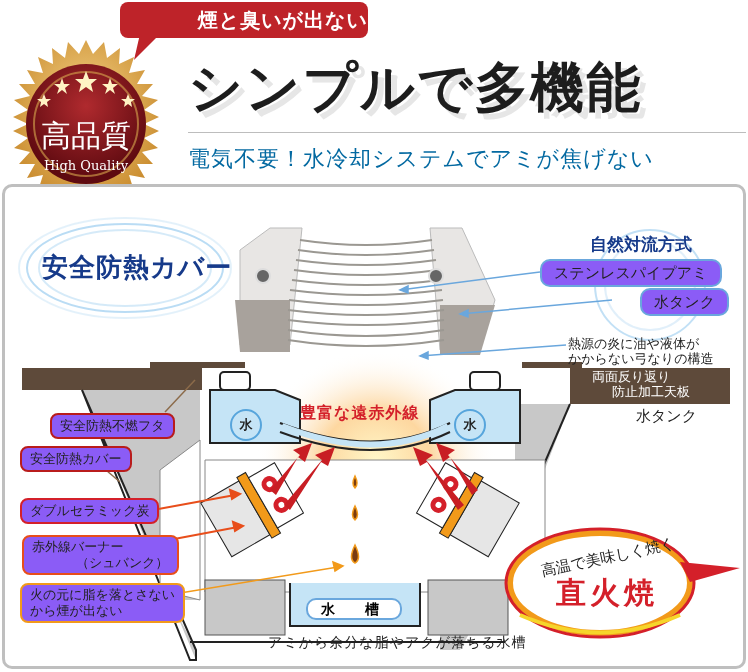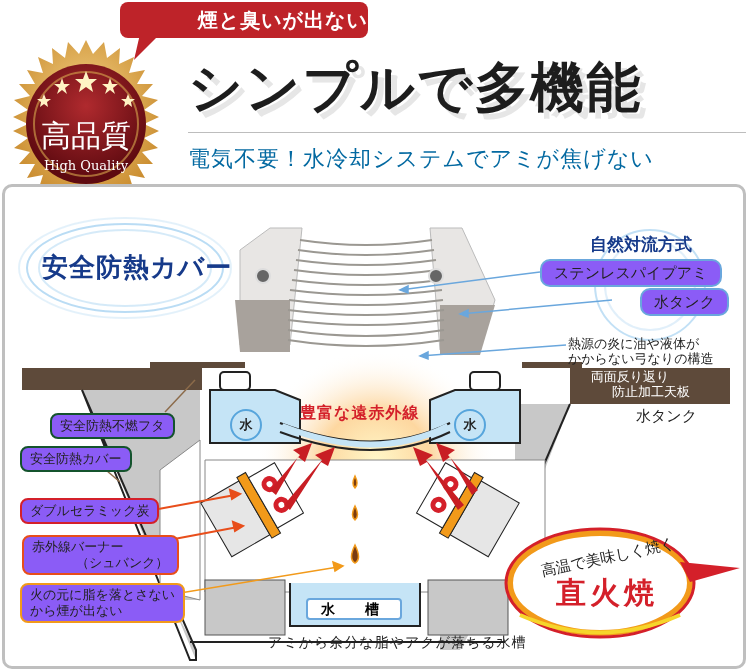--- a/index.html
+++ b/index.html
@@ -7,32 +7,32 @@
   .root{position:relative;width:748px;height:672px}
   .abs{position:absolute}
   .callout{position:absolute;left:120px;top:2px;width:248px;height:36px;background:#be2329;border-radius:8px;color:#fff;font-weight:bold;font-size:20px;line-height:36px;text-align:right;letter-spacing:1px}
   .title{position:absolute;left:188px;top:52px;font-size:54px;font-weight:bold;color:#1d1d1d;letter-spacing:2px;text-shadow:6px 6px 0 #e6e6e6;white-space:nowrap}
   .hr{position:absolute;left:188px;top:132px;width:158px;height:1px;background:#bdbdbd}
   .hr2{position:absolute;left:346px;top:132px;width:400px;height:1px;background:#bdbdbd}
   .subtitle{position:absolute;left:188px;top:144px;font-size:22px;font-weight:normal;color:#0369a1;letter-spacing:1px;white-space:nowrap}
   .panel{position:absolute;left:2px;top:184px;width:744px;height:485px;border:3px solid #bfbfbf;border-radius:10px;background:#fff}
   .badge{position:absolute;left:0;top:38px;width:172px;height:172px}
   .label-box{position:absolute;background:#8b5cf6;border-radius:8px;font-size:13px;color:#222;padding:2px 8px;white-space:nowrap;line-height:18px}
-  .b-brown{border:2px solid #14532d}
+  .b-brown{border:2px solid #b91c1c}
   .b-red{border:2px solid #d4202a}
   .b-orange{border:2px solid #e84e1b}
   .b-amber{border:2px solid #f29a1a}
   .b-blue{border:2px solid #6aa7dd;border-radius:10px;font-size:15px;padding:3px 12px}
   .txt{position:absolute;font-size:13px;color:#222;white-space:nowrap;line-height:17px}
   .feature-l{position:absolute;left:42px;top:250px;font-size:26px;font-weight:bold;color:#163a8a;letter-spacing:1px}
   .feature-r{position:absolute;left:590px;top:233px;font-size:17px;font-weight:bold;color:#163a8a}
   .table-txt{position:absolute;left:570px;top:369px;width:120px;color:#fff;font-size:13px;line-height:15px;text-align:right}
   .far-ir{position:absolute;left:300px;top:403px;color:#d4202a;font-size:16px;font-weight:bold;letter-spacing:1px}
   .water-c{position:absolute;width:32px;height:32px;border:2px solid #57a5dc;border-radius:50%;font-size:13px;font-weight:bold;text-align:center;line-height:28px;color:#222;background:#c5e4f6}
-  .tank-label{position:absolute;left:306px;top:598px;width:96px;height:22px;border:2px solid #6aa7dd;border-radius:4px;background:#fff;text-align:center;font-size:14px;font-weight:bold;line-height:18px;letter-spacing:8px}
+  .tank-label{position:absolute;left:306px;top:598px;width:96px;height:22px;border:2px solid #6aa7dd;border-radius:10px;background:#fff;text-align:center;font-size:14px;font-weight:bold;line-height:18px;letter-spacing:8px}
   .bottom-caption{position:absolute;left:268px;top:634px;font-size:14px;color:#222;letter-spacing:1px}
   .fire-sub{position:absolute;left:540px;top:548px;font-size:15px;color:#222;transform:rotate(-12deg);white-space:nowrap}
   .fire-main{position:absolute;left:556px;top:573px;font-size:30px;font-weight:bold;color:#d4202a;letter-spacing:4px}
 </style>
 </head>
 <body>
 
 <div class="root">
 
   <svg class="badge" viewBox="0 0 172 172">
@@ -209,21 +209,21 @@
   <div class="feature-l">安全防熱カバー</div>
   <div class="feature-r">自然対流方式</div>
 
   <div class="label-box b-blue" style="left:540px;top:259px">ステンレスパイプアミ</div>
   <div class="label-box b-blue" style="left:640px;top:288px">水タンク</div>
 
   <div class="txt" style="left:568px;top:335px">熱源の炎に油や液体が</div>
   <div class="txt" style="left:568px;top:350px">かからない弓なりの構造</div>
 
   <div class="table-txt">
-    <div style="text-align:center;">両面反り返り</div>
+    <div style="text-align:left;padding-left:22px">両面反り返り</div>
     <div>防止加工天板</div>
   </div>
   <div class="txt" style="left:636px;top:408px;font-size:15px">水タンク</div>
 
   <div class="label-box b-brown" style="left:50px;top:413px">安全防熱不燃フタ</div>
   <div class="label-box b-brown" style="left:20px;top:446px">安全防熱カバー</div>
   <div class="label-box b-red" style="left:20px;top:498px">ダブルセラミック炭</div>
   <div class="label-box b-orange" style="left:22px;top:535px;line-height:16px">
     <div>赤外線バーナー</div>
     <div style="padding-left:44px">（シュバンク）</div>

